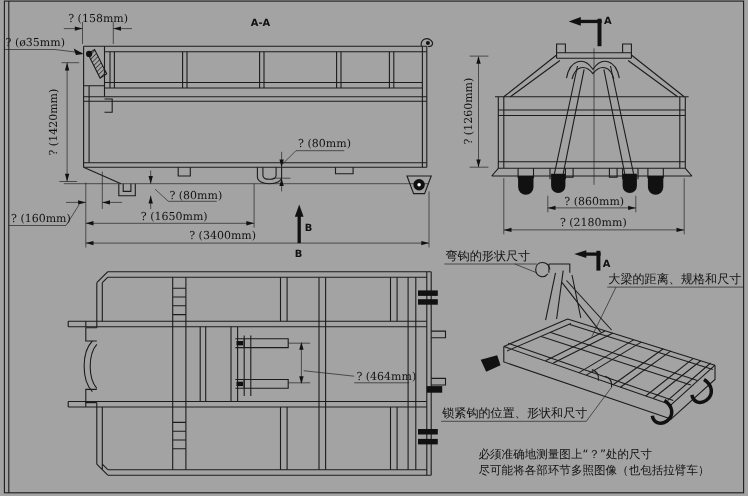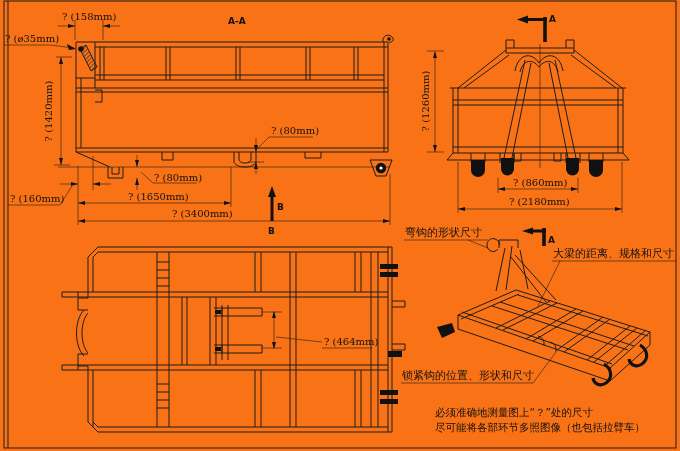--- a/index.html
+++ b/index.html
@@ -1,16 +1,16 @@
 <!DOCTYPE html>
 <html><head>
 <meta charset="utf-8">
 <style>
   html,body{margin:0;padding:0;background:#f2f2f2;}
-  .canvas{position:relative;width:680px;height:451px;background:#f97316;overflow:hidden;}
+  .canvas{position:relative;width:680px;height:451px;background:#a3a3a3;overflow:hidden;}
   svg{position:absolute;left:0;top:0;}
   .ln{stroke:#1c1c1c;stroke-width:1;fill:none;}
   .thin{stroke:#1c1c1c;stroke-width:0.6;fill:none;}
   .thick{stroke:#111;stroke-width:3;fill:none;}
   .thick2{stroke:#111;stroke-width:3.6;fill:none;}
   .hookln{stroke:#111;stroke-width:3.2;fill:none;}
   .blk{fill:#111;stroke:none;}
   .ah{fill:#111;stroke:none;}
   .dim{font:10px "DejaVu Serif", serif;fill:#111;}
   .sec{font:bold 9px "DejaVu Sans", sans-serif;fill:#111;}

